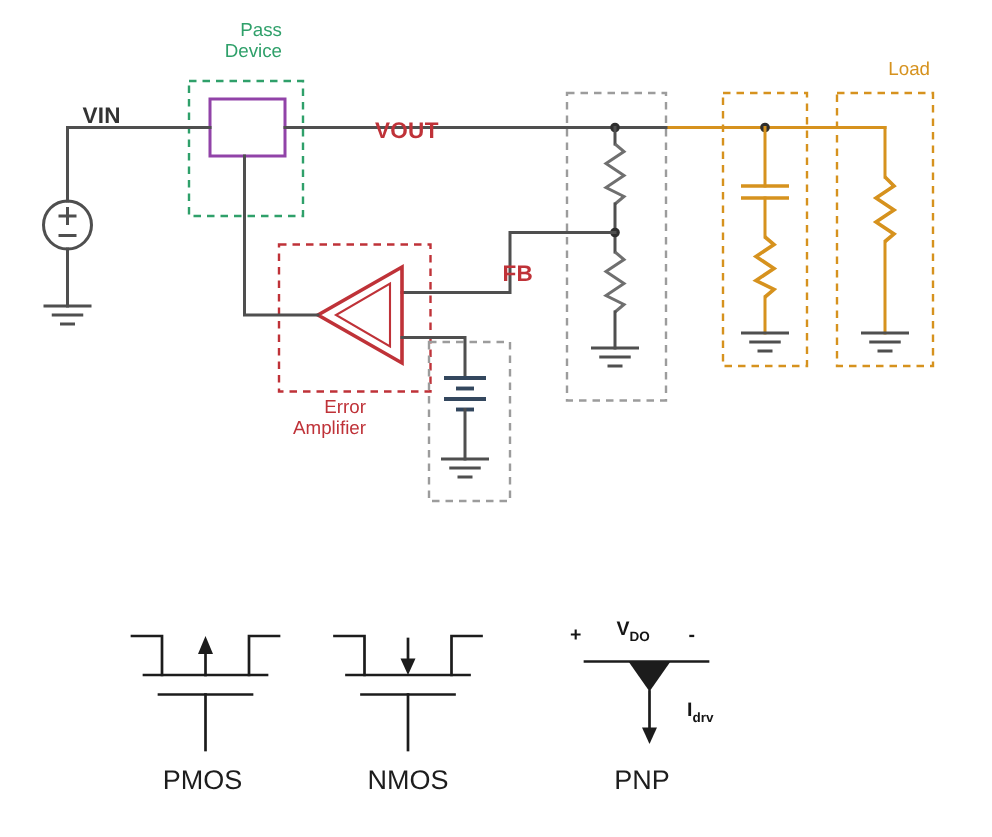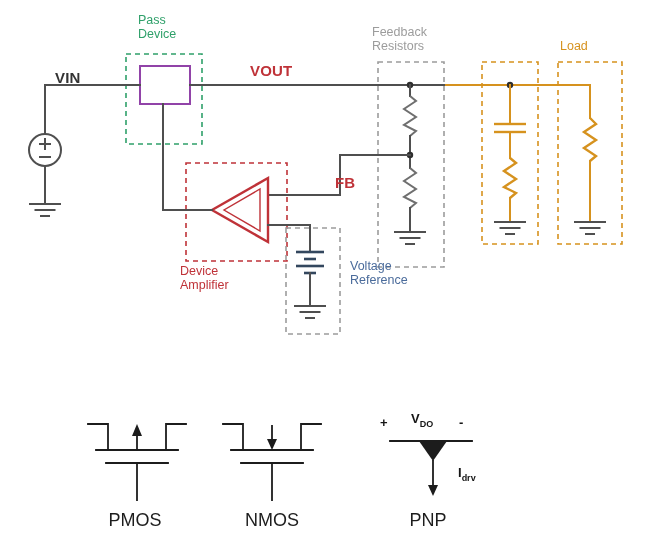--- a/index.html
+++ b/index.html
@@ -21,21 +21,21 @@
   .boxgry { stroke:var(--block-gray); }
   .boxo   { stroke:var(--output-orange); }
   .pel  { stroke:var(--pass-element-purple); stroke-width:2; fill:#ffffff; }
   .dot  { fill:#2e2e2e; }
   .tk   { stroke:var(--ink-black); stroke-width:1.8; fill:none; stroke-linecap:square; }
   .tkf  { fill:var(--ink-black); }
 
   
   .net { position:absolute; font-size:15px; font-weight:bold; color:#333; letter-spacing:.2px; }
   .net.red { color:var(--signal-red); }
-  .blk { position:absolute; font-size:12.5px; line-height:1.15; text-align:left; }
+  .blk { position:absolute; font-size:12.5px; line-height:1.15; text-align:right; }
   .lbl-pass { left:127px; top:13px;  width:50px;  color:var(--pass-device-green); left:138px; }
   .lbl-fbr  { left:372px; top:25px;  width:78px;  color:var(--block-gray); }
   .lbl-oc   { left:470px; top:25px;  width:80px;  color:var(--output-orange); }
   .lbl-load { left:560px; top:39px;  width:60px;  color:var(--output-orange); }
   .lbl-ea   { left:180px; top:264px; width:64px;  color:var(--signal-red); }
   .lbl-vr   { left:350px; top:259px; width:80px;  color:var(--reference-blue); text-align:left; }
   .heading  { position:absolute; left:60px; top:354px; width:420px; text-align:center;
               font-size:21px; font-weight:bold; color:#111; }
   .type-lbl { position:absolute; top:510px; width:70px; text-align:center;
               font-size:18px; color:#1d1d1d; }
@@ -151,28 +151,26 @@
 
     <g>
       <line class="tk" x1="390" y1="441" x2="472" y2="441"></line>
       <polygon class="tkf" points="419,441 447,441 433,461"></polygon>
       <line class="tk" x1="433" y1="461" x2="433" y2="486"></line>
       <polygon class="tkf" points="433,496 428,485 438,485"></polygon>
     </g>
   </svg>
 
   <div class="net" style="left:55px; top:69px;">VIN</div>
-  <div class="net red" style="left:250px; top:62px;">VOUT</div>
+  <div class="net red" style="left:250px; top:79px;">VOUT</div>
   <div class="net red" style="left:289px; top:174px;padding-left:46px;">FB</div>
 
   <div class="blk lbl-pass">Pass Device</div>
-  <div class="blk lbl-fbr">Feedback Resistors</div>
   <div class="blk lbl-load">Load</div>
-  <div class="blk lbl-ea">Device Amplifier</div>
-  <div class="blk lbl-vr">Voltage Reference</div>
+  <div class="blk lbl-ea">Error Amplifier</div>
 
 
   <div class="type-lbl" style="left:100px;">PMOS</div>
   <div class="type-lbl" style="left:237px;">NMOS</div>
   <div class="type-lbl" style="left:393px;">PNP</div>
 
   <div class="ann" style="left:380px; top:415px;">+</div>
   <div class="ann" style="left:411px; top:411px;">
     <span>V</span><sub>DO</sub>
   </div>

